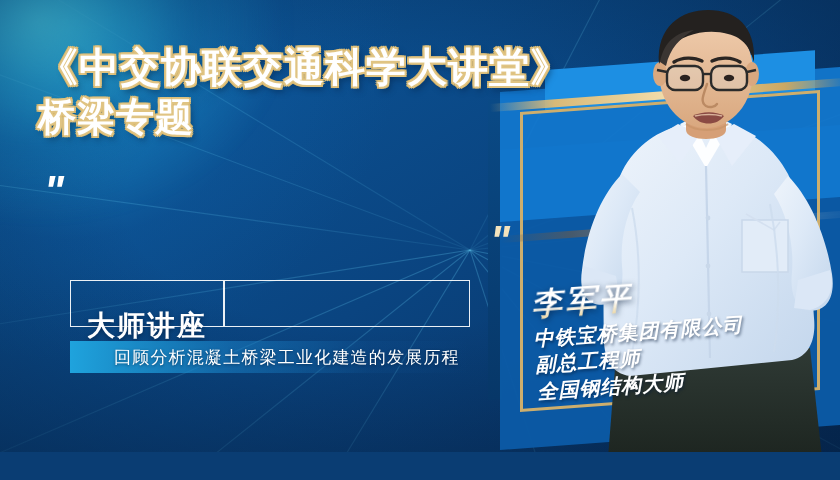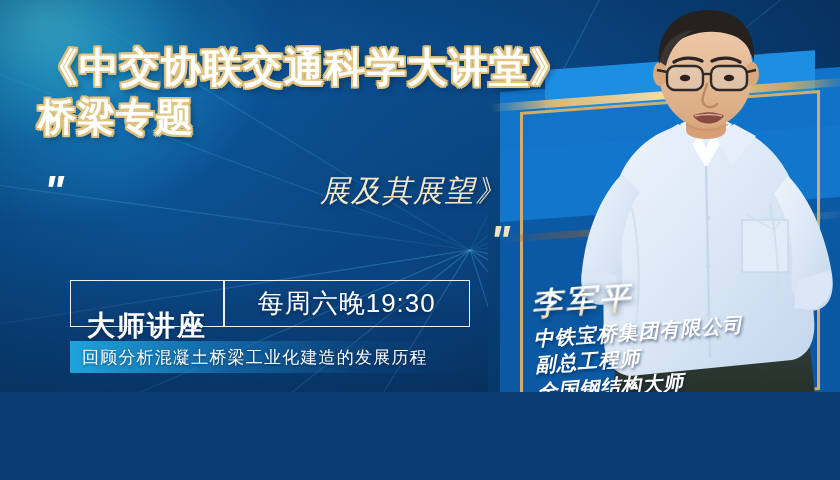--- a/index.html
+++ b/index.html
@@ -1,18 +1,18 @@
 <!DOCTYPE html>
 <html><head>
 <meta charset="utf-8">
 <style>
   html,body{margin:0;padding:0;background:#0a3d73;}
   *{box-sizing:border-box;}
   #poster{
-    position:relative;width:840px;height:392px;overflow:hidden;
+    position:relative;width:840px;height:452px;overflow:hidden;
     font-family:"Liberation Sans","DejaVu Sans",sans-serif;
     background:
       radial-gradient(circle at 8% 6%, rgba(40,180,225,0.95) 0%, rgba(25,140,200,0.55) 12%, rgba(16,95,165,0.25) 24%, rgba(10,70,135,0.0) 38%),
       linear-gradient(150deg,#0d5a9e 0%,#0b4e8e 28%,#0a4480 55%,#093a70 78%,#072f5e 100%);
   }
 
   
   .grid-layer{position:absolute;inset:0;overflow:hidden;pointer-events:none;}
   .grid-layer svg{position:absolute;inset:0;width:840px;height:480px;}
 
@@ -71,21 +71,21 @@
     font-size:28px;font-weight:bold;color:#ffffff;letter-spacing:2px;
     text-shadow:0 2px 4px rgba(3,24,52,.55);margin-top:44px;}
   .sched-div{width:1.5px;height:100%;background:rgba(255,255,255,.92);}
   .sched-right{flex:1;display:flex;align-items:center;justify-content:center;
     font-size:26px;color:#ffffff;letter-spacing:1px;text-shadow:0 2px 4px rgba(3,24,52,.55);}
 
   
   .tagline{position:absolute;left:70px;top:341px;width:400px;height:32px;display:flex;align-items:center;
     background:linear-gradient(90deg,#1fa3dd 0%,rgba(25,130,200,.55) 40%,rgba(20,100,175,.12) 75%,rgba(15,85,160,0) 100%);}
   .tagline span{padding-left:12px;font-size:17px;color:#ffffff;letter-spacing:1.2px;font-weight:500;
-    text-shadow:0 1px 3px rgba(3,24,52,.6);}
+    text-shadow:0 1px 3px rgba(3,24,52,.6);margin-left:32px;}
 
   
   .speaker{position:absolute;left:530px;top:288px;width:300px;transform:rotate(-4deg);transform-origin:left top;}
   .sp-name{font-size:31px;font-weight:bold;font-style:italic;letter-spacing:3px;line-height:1.1;
     background:linear-gradient(180deg,#ffffff 35%,#ffffff 55%,#e8d096 100%);
     -webkit-background-clip:text;background-clip:text;color:transparent;
     filter:drop-shadow(1px 2px 3px rgba(3,24,52,.6));}
   .sp-line{font-size:20px;font-style:italic;font-weight:bold;color:#ffffff;line-height:1.32;letter-spacing:1px;
     text-shadow:1px 2px 3px rgba(3,24,52,.55);}
   .sp-line.first{margin-top:4px;}
@@ -237,29 +237,27 @@
   </svg>
 
   <div class="headline">
     <div class="hl-line">《中交协联交通科学大讲堂》</div>
     <div class="hl-line second">桥梁专题</div>
   </div>
 
   <div class="quote-wrap">
     <span class="qmark open">"</span>
     <div class="quote-text">
-      <div>展及其展望》</div>
     </div>
     <span class="qmark close">"</span>
   </div>
 
   <div class="sched-box">
     <div class="sched-left">大师讲座</div>
     <div class="sched-div"></div>
-    <div class="sched-right">每周六晚19:30</div>
   </div>
 
   <div class="tagline">
     <span>回顾分析混凝土桥梁工业化建造的发展历程</span>
   </div>
 
   <div class="speaker">
     <div class="sp-name">李军平</div>
     <div class="sp-line first">中铁宝桥集团有限公司</div>
     <div class="sp-line">副总工程师</div>

